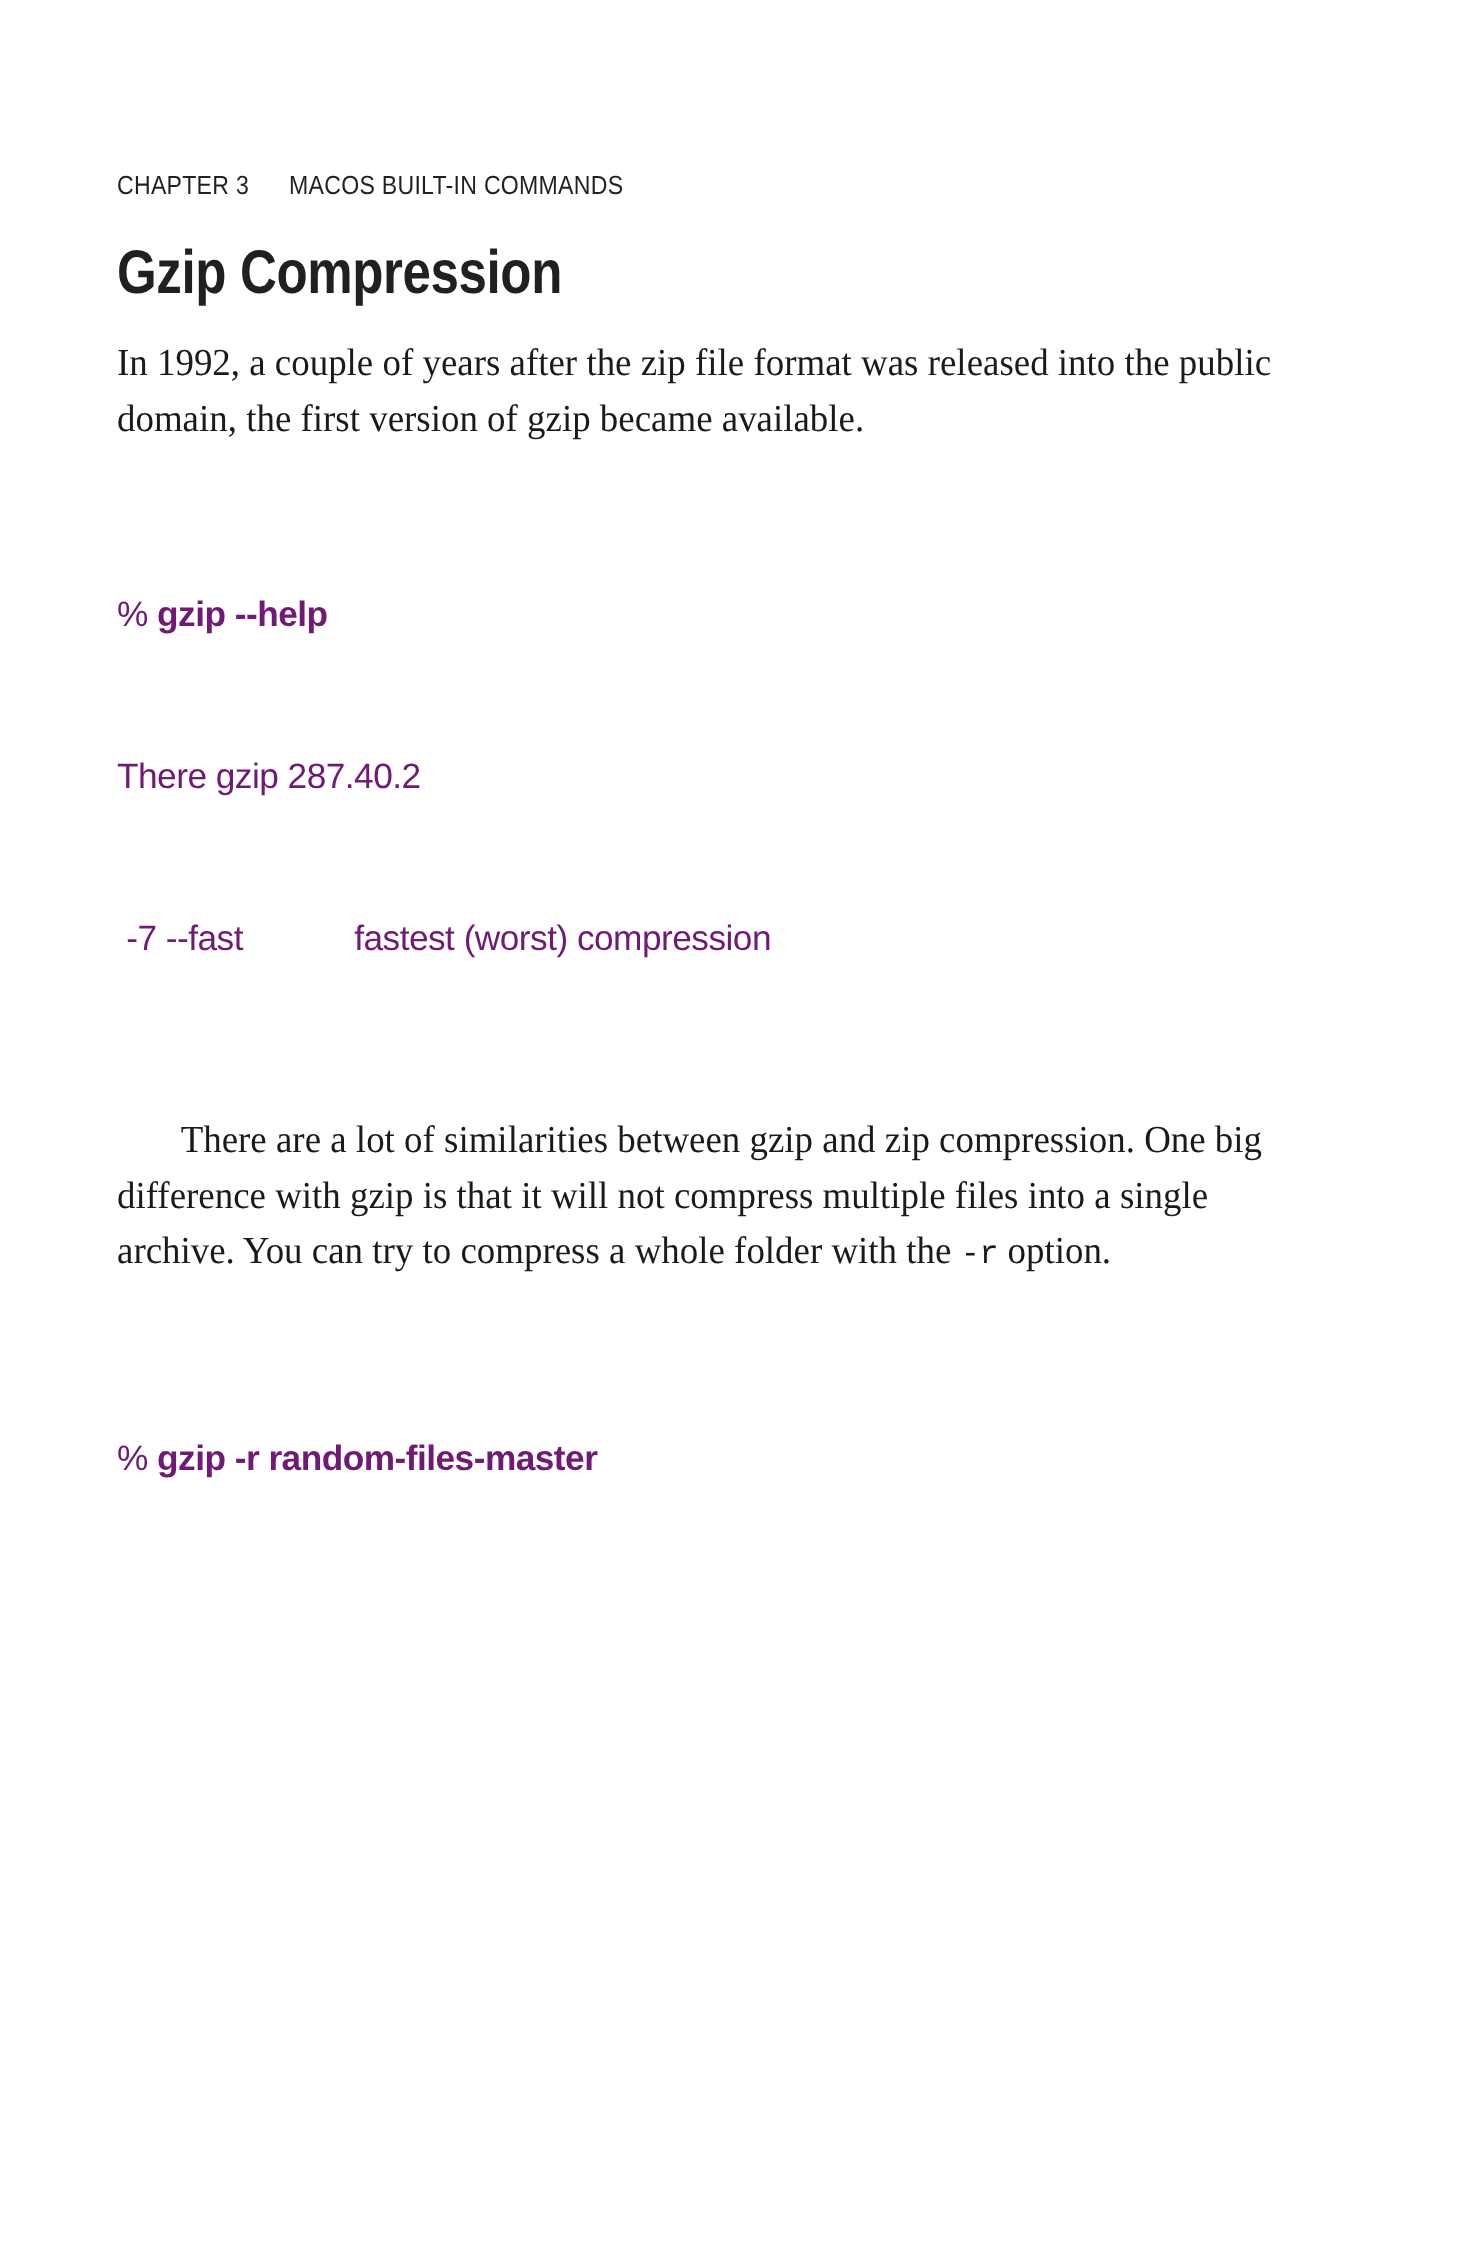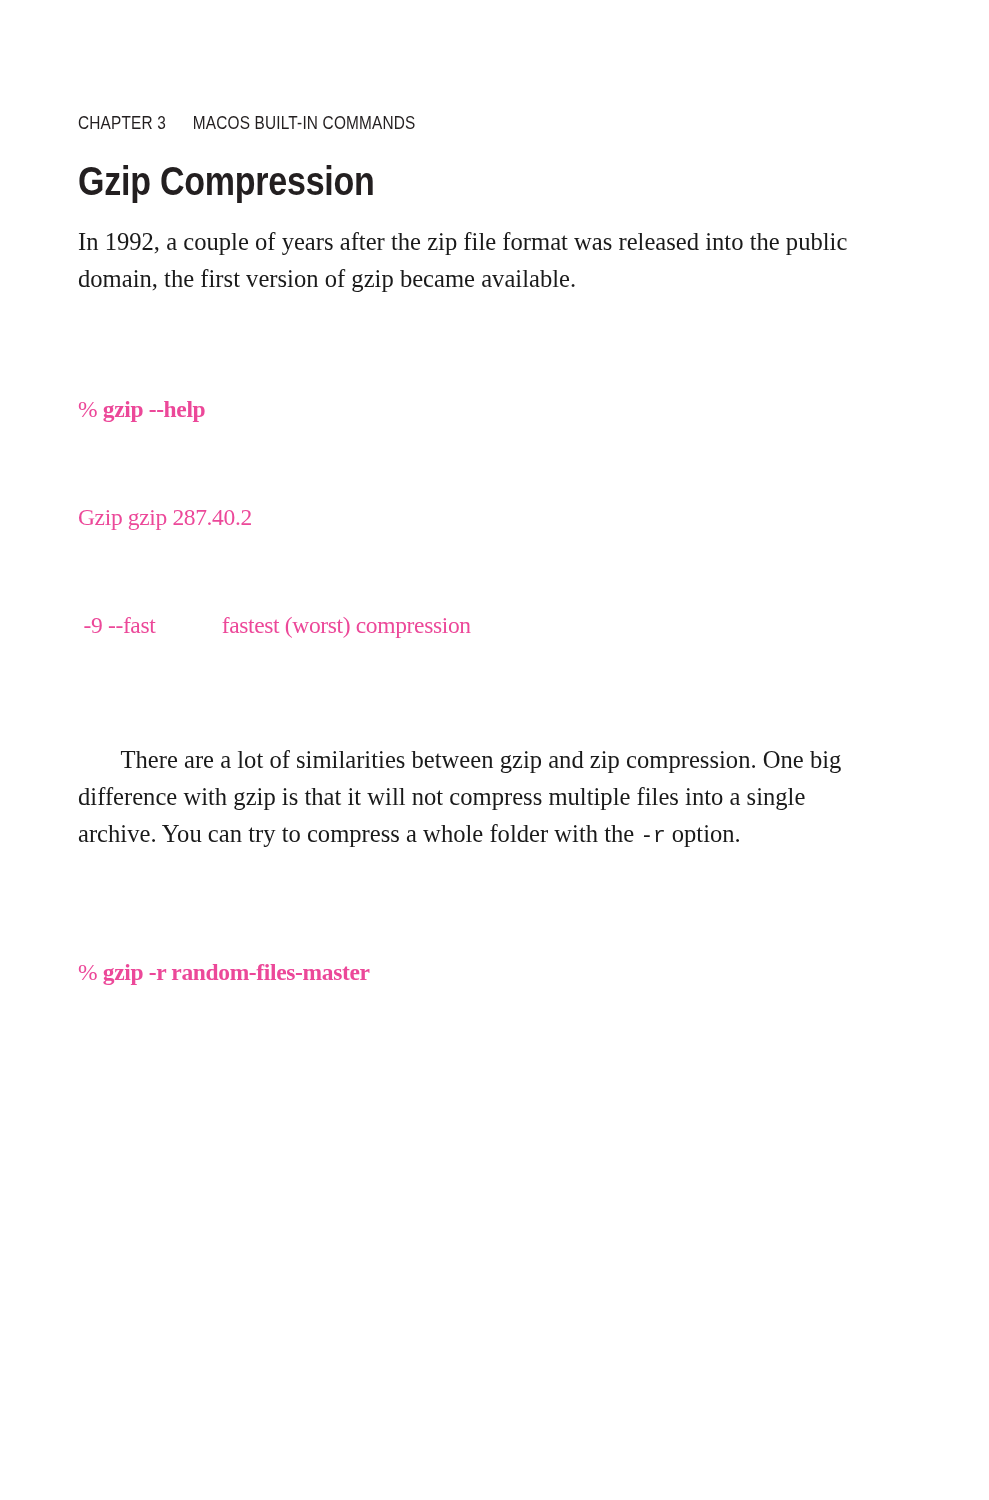--- a/index.html
+++ b/index.html
@@ -65,24 +65,24 @@
   p.body.gap-a  { margin-top: 26px; }
 
   code.inline {
     font-family: "Liberation Mono", monospace;
     font-size: 22px;
     letter-spacing: -0.2px;
   }
 
   
   .code-block {
-    font-family: Liberation Serif, serif;
+    font-family: Liberation Sans, sans-serif;
     font-size: 23.5px;
     line-height: 36px;
-    color: #ec4899;
+    color: #701a75;
     white-space: pre;
     margin: 0;
     letter-spacing: -0.35px;
   }
   .code-block.gap-cmd1 { margin-top: 22px; }
   .code-block.gap-cmd2 { margin-top: 27px; }
   .code-line { white-space: pre; }
   .cmd-bold {
     font-weight: 700;
   }
@@ -105,22 +105,22 @@
   <div class="content">
 
     <div class="running-head">CHAPTER 3      MACOS BUILT-IN COMMANDS</div>
 
     <h1 class="page-title">Gzip Compression</h1>
 
     <p class="body first">In 1992, a couple of years after the zip file format was released into the public domain, the first version of gzip became available.</p>
 
     <div class="code-block gap-cmd1">
       <div class="code-line"><span>% </span><span class="cmd-bold">gzip --help</span></div>
-      <div class="code-line">Gzip gzip 287.40.2</div>
-      <div class="code-line"> -9 --fast            fastest (worst) compression</div>
+      <div class="code-line">There gzip 287.40.2</div>
+      <div class="code-line"> -7 --fast            fastest (worst) compression</div>
     </div>
 
     <p class="body indent gap-a"><span>There are a lot of similarities between gzip and zip compression. One big difference with gzip is that it will not compress multiple files into a single archive. You can try to compress a whole folder with the </span><code class="inline">-r</code><span> option.</span></p>
 
     <div class="code-block gap-cmd2">
       <div class="code-line"><span>% </span><span class="cmd-bold">gzip -r random-files-master</span></div>
     </div>
 
   </div>
 

